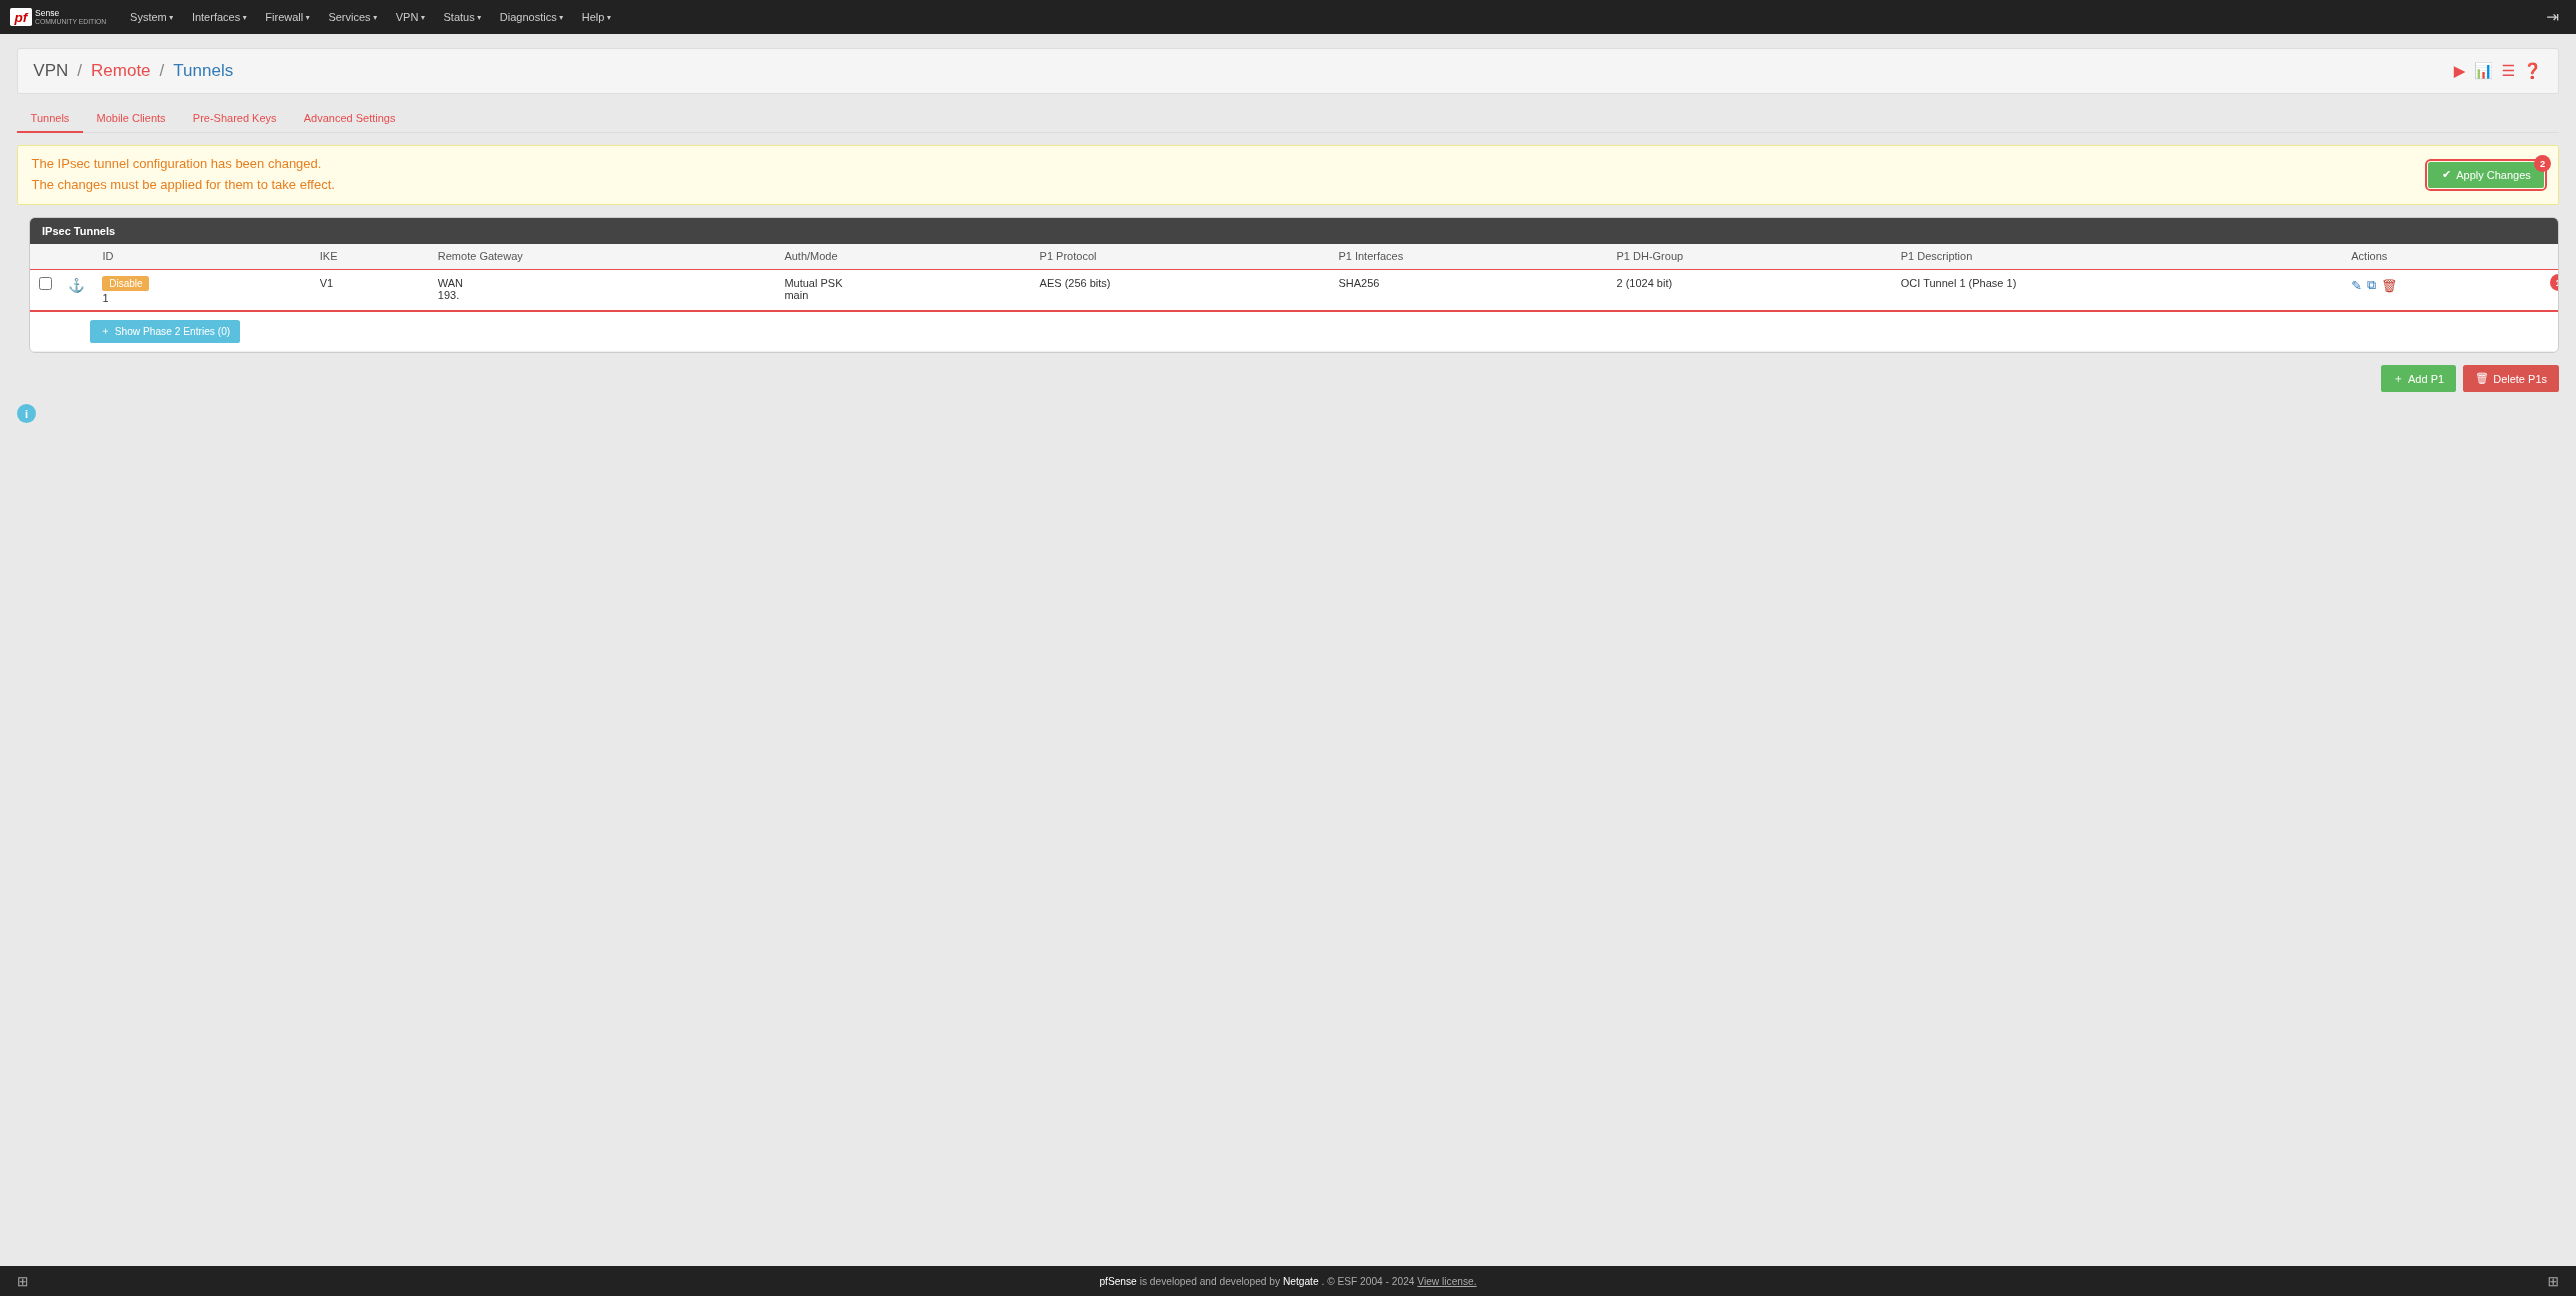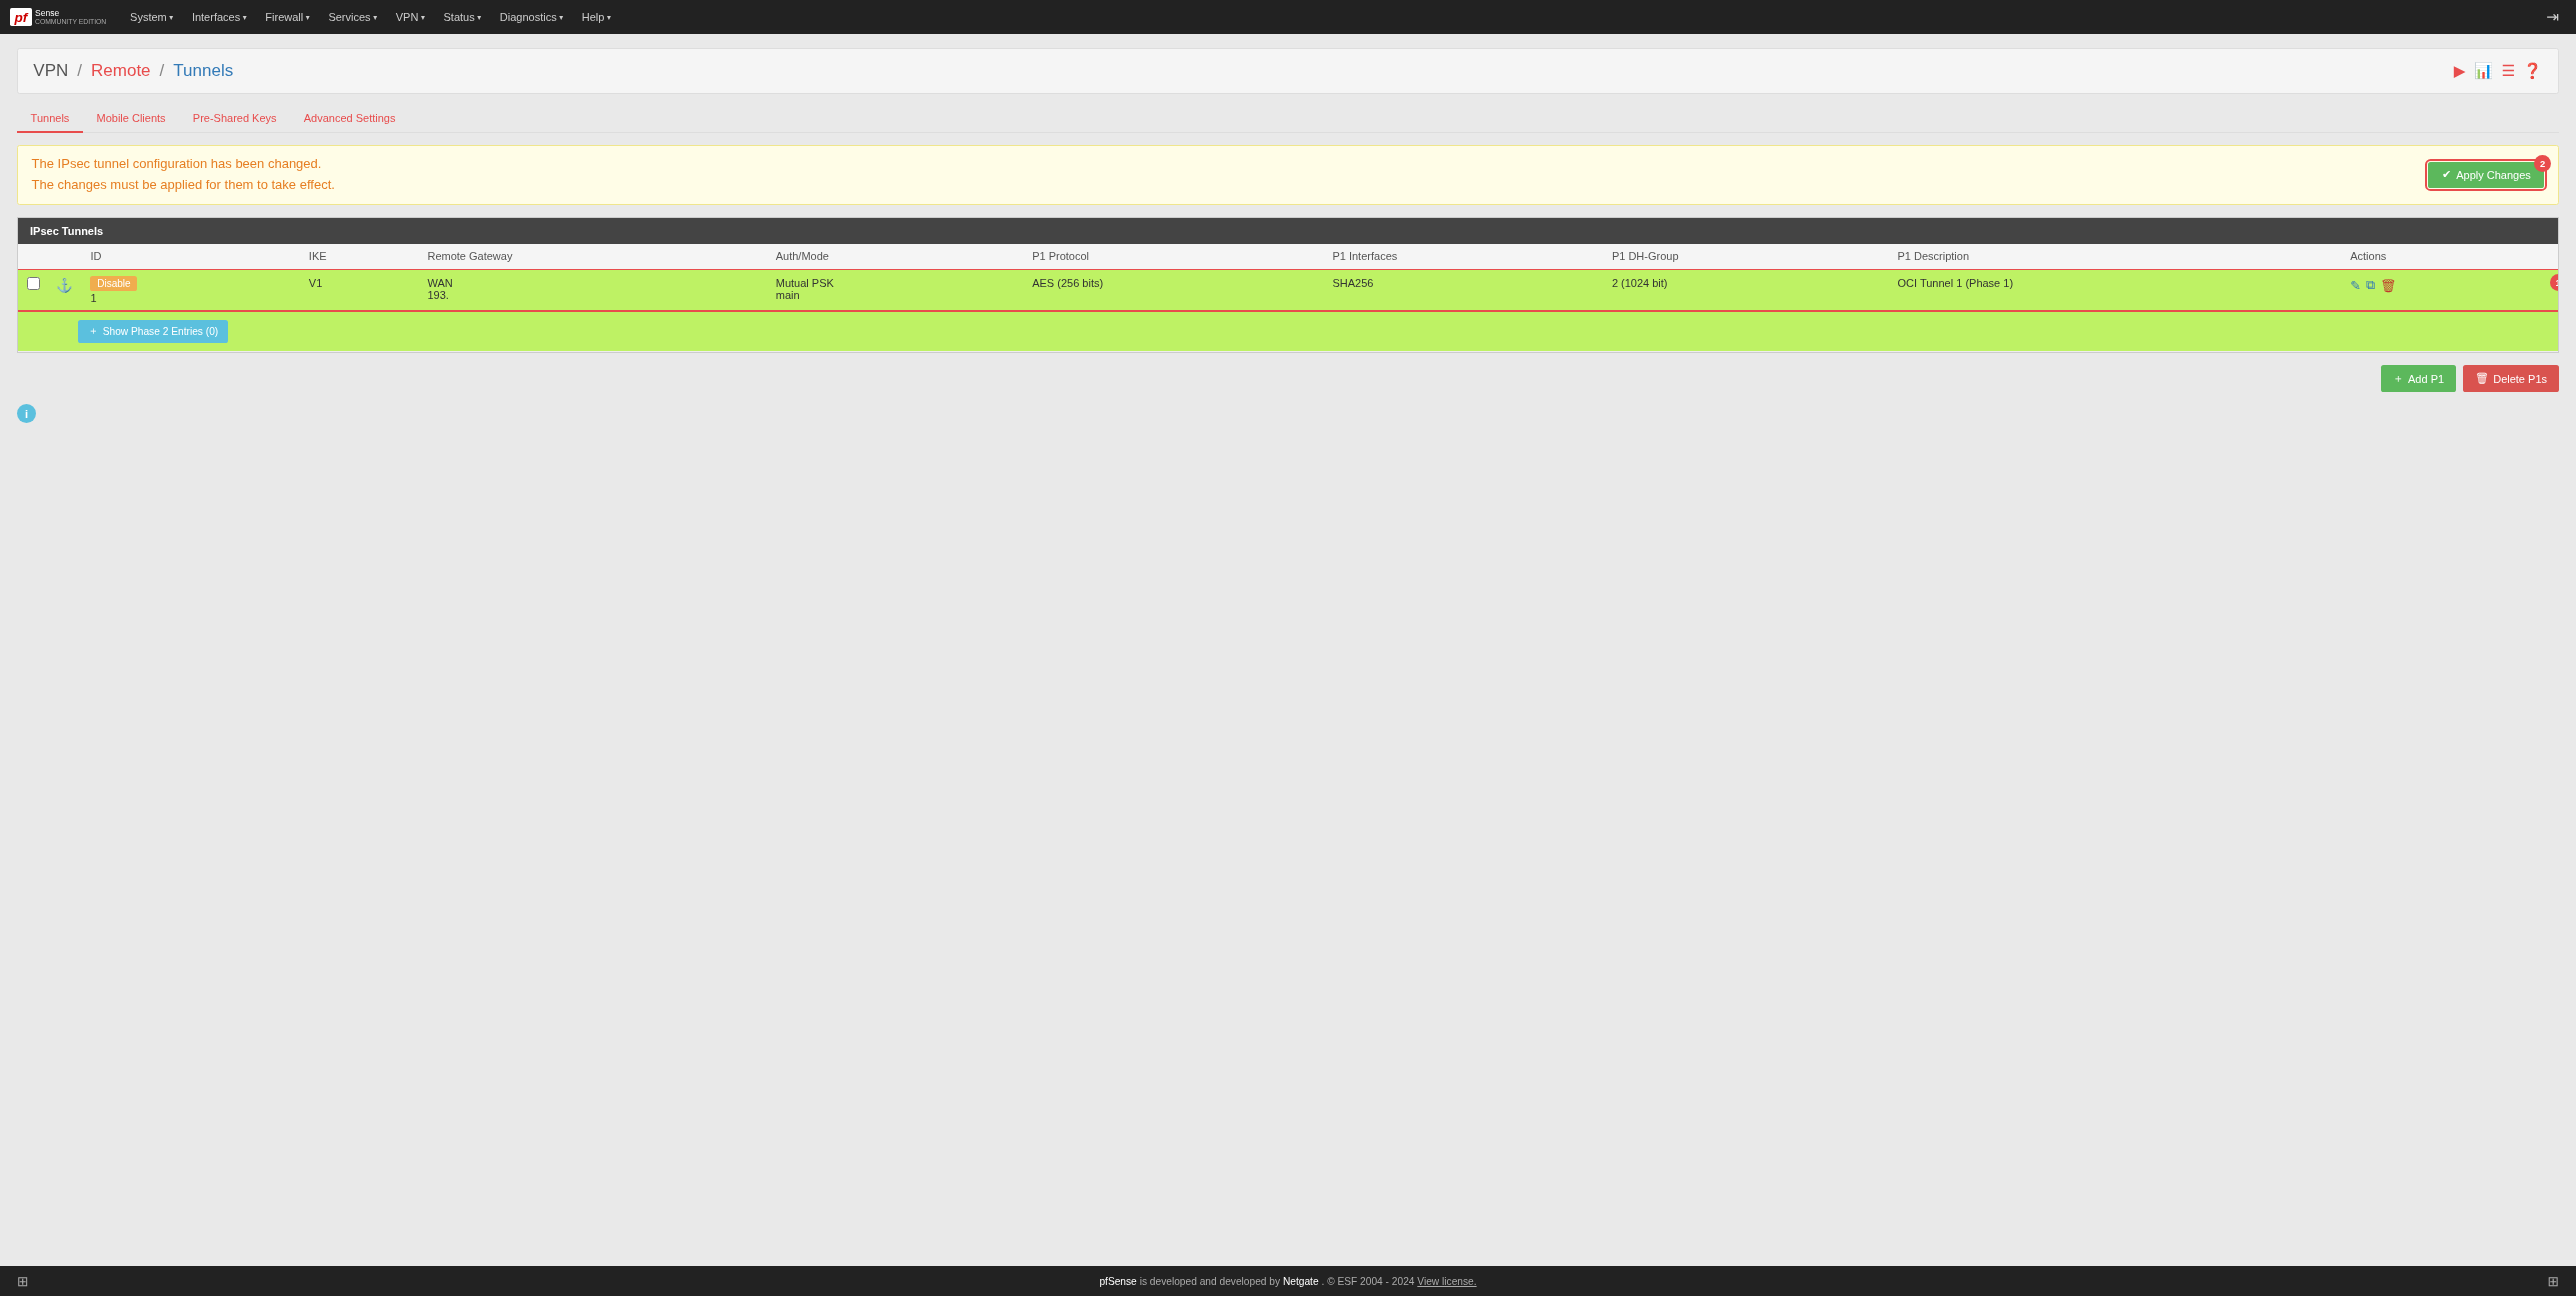--- a/index.html
+++ b/index.html
@@ -165,25 +165,26 @@
       justify-content: center;
       font-size: 9.4px;
       font-weight: bold;
       position: absolute;
       top: -6.8px;
       right: -6.8px;
     }
 
     
     .panel {
-      background: #bef264;
+      background: #ffffff;
       border: 0.9px solid #ccc;
-      border-radius: 0;
+      border-radius: 6px;
       margin-bottom: 12px;
       overflow: hidden;
+      margin-left: 12px;
     }
     .panel-heading {
       background: #444;
       color: #fff;
       padding: 6.8px 12px;
       font-size: 11px;
       font-weight: 600;
     }
     .table-container {
       overflow-x: auto;

